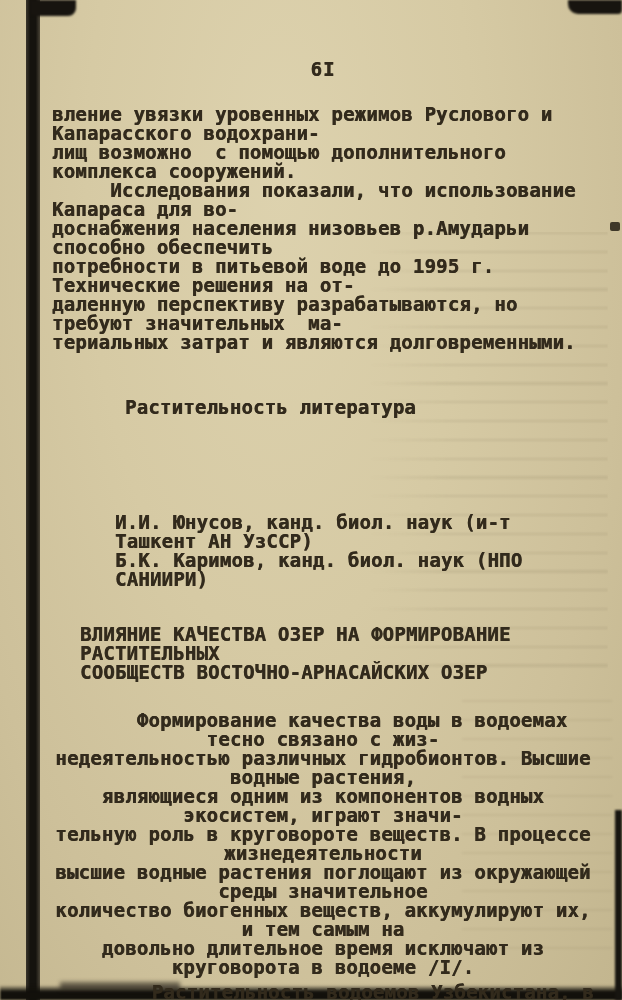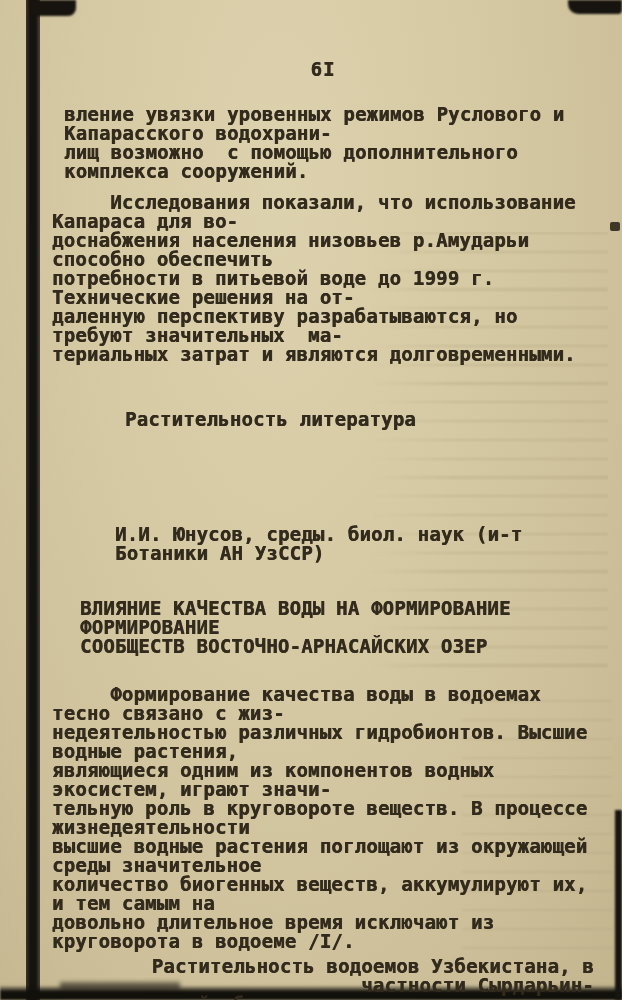--- a/index.html
+++ b/index.html
@@ -49,28 +49,28 @@
   
   .column {
     position:absolute; left:52px; top:60px; width:542px;
     color:#322a1c;
     font-size:19px; line-height:19px; font-weight:bold;
     text-shadow:0.45px 0 0 rgba(50,42,28,.85), 0 0.3px 0 rgba(50,42,28,.5);
     letter-spacing:0.2px;
   }
   .txt { white-space:pre-wrap; margin:0; }
   .page-num { text-align:center; margin:0 0 26px 0; letter-spacing:1px; }
-  .p-cont   { margin:12px; }
+  .p-cont   { margin:0; }
   .p-body   { margin:0; }
   .lit-head { margin:46px 0 0 73px; }
   .ref      { margin:20px 0 0 0; }
   .authors  { margin:96px 0 0 63px; }
   .author-line { margin:0; }
   .art-title { margin:36px 0 0 28px; }
-  .art-para-1 { margin:29px 0 0 0; }
+  .art-para-1 { margin:29px 0 0 0;text-align:center; }
   .art-para-2 { margin:6px 0 0 0;text-align:right; }
 </style>
 </head>
 <body>
 
 <div class="scan">
 
   <div class="bleed"></div>
   <div class="bleed2"></div>
   <div class="edge-left"></div>
@@ -83,33 +83,34 @@
 
   <div class="column">
 
     <p class="txt page-num">6I</p>
 
     <p class="txt p-cont">вление увязки уровенных режимов Руслового и Капарасского водохрани-
 лищ возможно  с помощью дополнительного комплекса сооружений.</p>
 
     <p class="txt p-body">     Исследования показали, что использование  Капараса для во-
 доснабжения населения низовьев р.Амударьи способно обеспечить
-потребности в питьевой воде до 1999 г. Технические решения на от-
+потребности в питьевой воде до 1995 г. Технические решения на от-
 даленную перспективу разрабатываются, но требуют значительных  ма-
 териальных затрат и являются долговременными.</p>
 
     <p class="txt lit-head">Растительность литература</p>
 
 
 
     <div class="authors">
-      <p class="txt author-line">И.И. Юнусов, среды. биол. наук (и-т Ботаники АН УзССР)</p>
+      <p class="txt author-line">И.И. Юнусов, канд. биол. наук (и-т Ташкент АН УзССР)</p>
+      <p class="txt author-line">Б.К. Каримов, канд. биол. наук (НПО САНИИРИ)</p>
     </div>
 
-    <p class="txt art-title">ВЛИЯНИЕ КАЧЕСТВА ВОДЫ НА ФОРМИРОВАНИЕ ФОРМИРОВАНИЕ
+    <p class="txt art-title">ВЛИЯНИЕ КАЧЕСТВА ОЗЕР НА ФОРМИРОВАНИЕ РАСТИТЕЛЬНЫХ
 СООБЩЕСТВ ВОСТОЧНО-АРНАСАЙСКИХ ОЗЕР</p>
 
     <p class="txt art-para-1">     Формирование качества воды в водоемах тесно связано с жиз-
 недеятельностью различных гидробионтов. Высшие водные растения,
 являющиеся одним из компонентов водных экосистем, играют значи-
 тельную роль в круговороте веществ. В процессе жизнедеятельности
 высшие водные растения поглощают из окружающей среды значительное
 количество биогенных веществ, аккумулируют их, и тем самым на
 довольно длительное время исключают из круговорота в водоеме /I/.</p>
 

